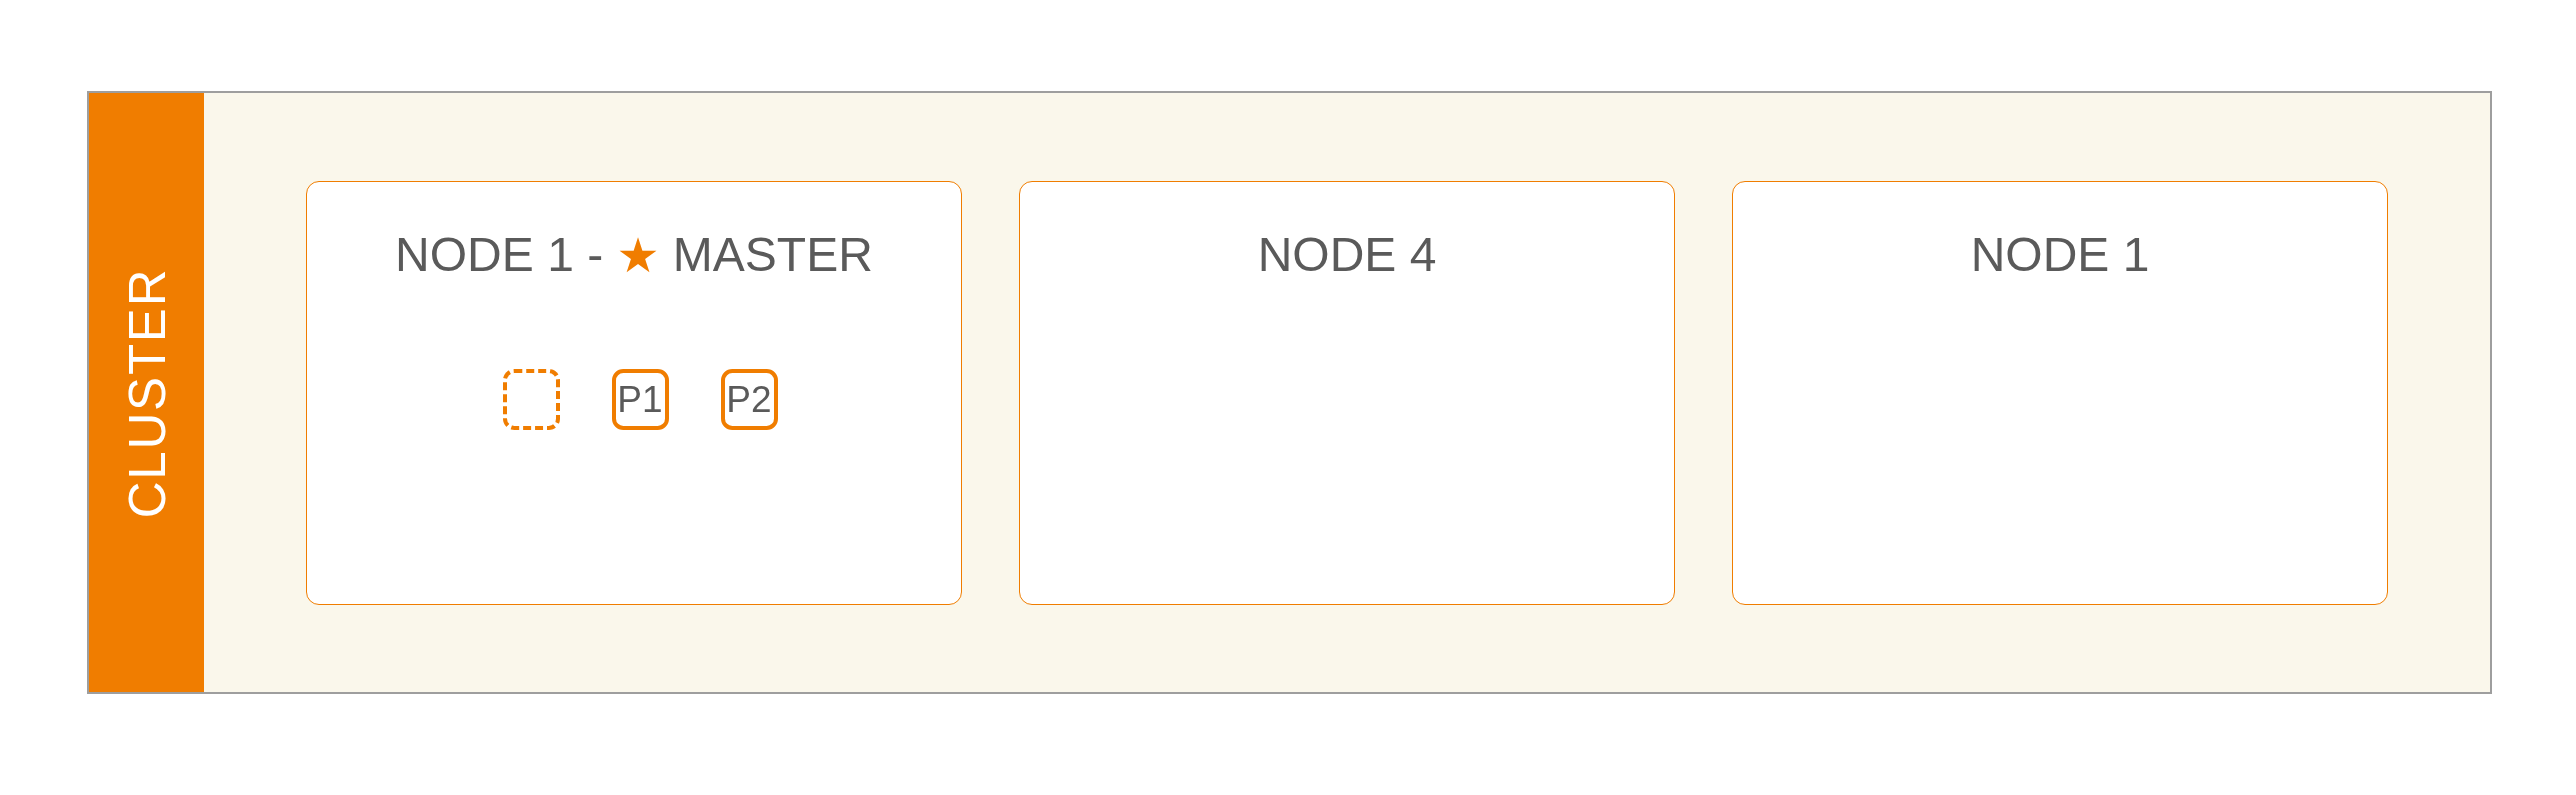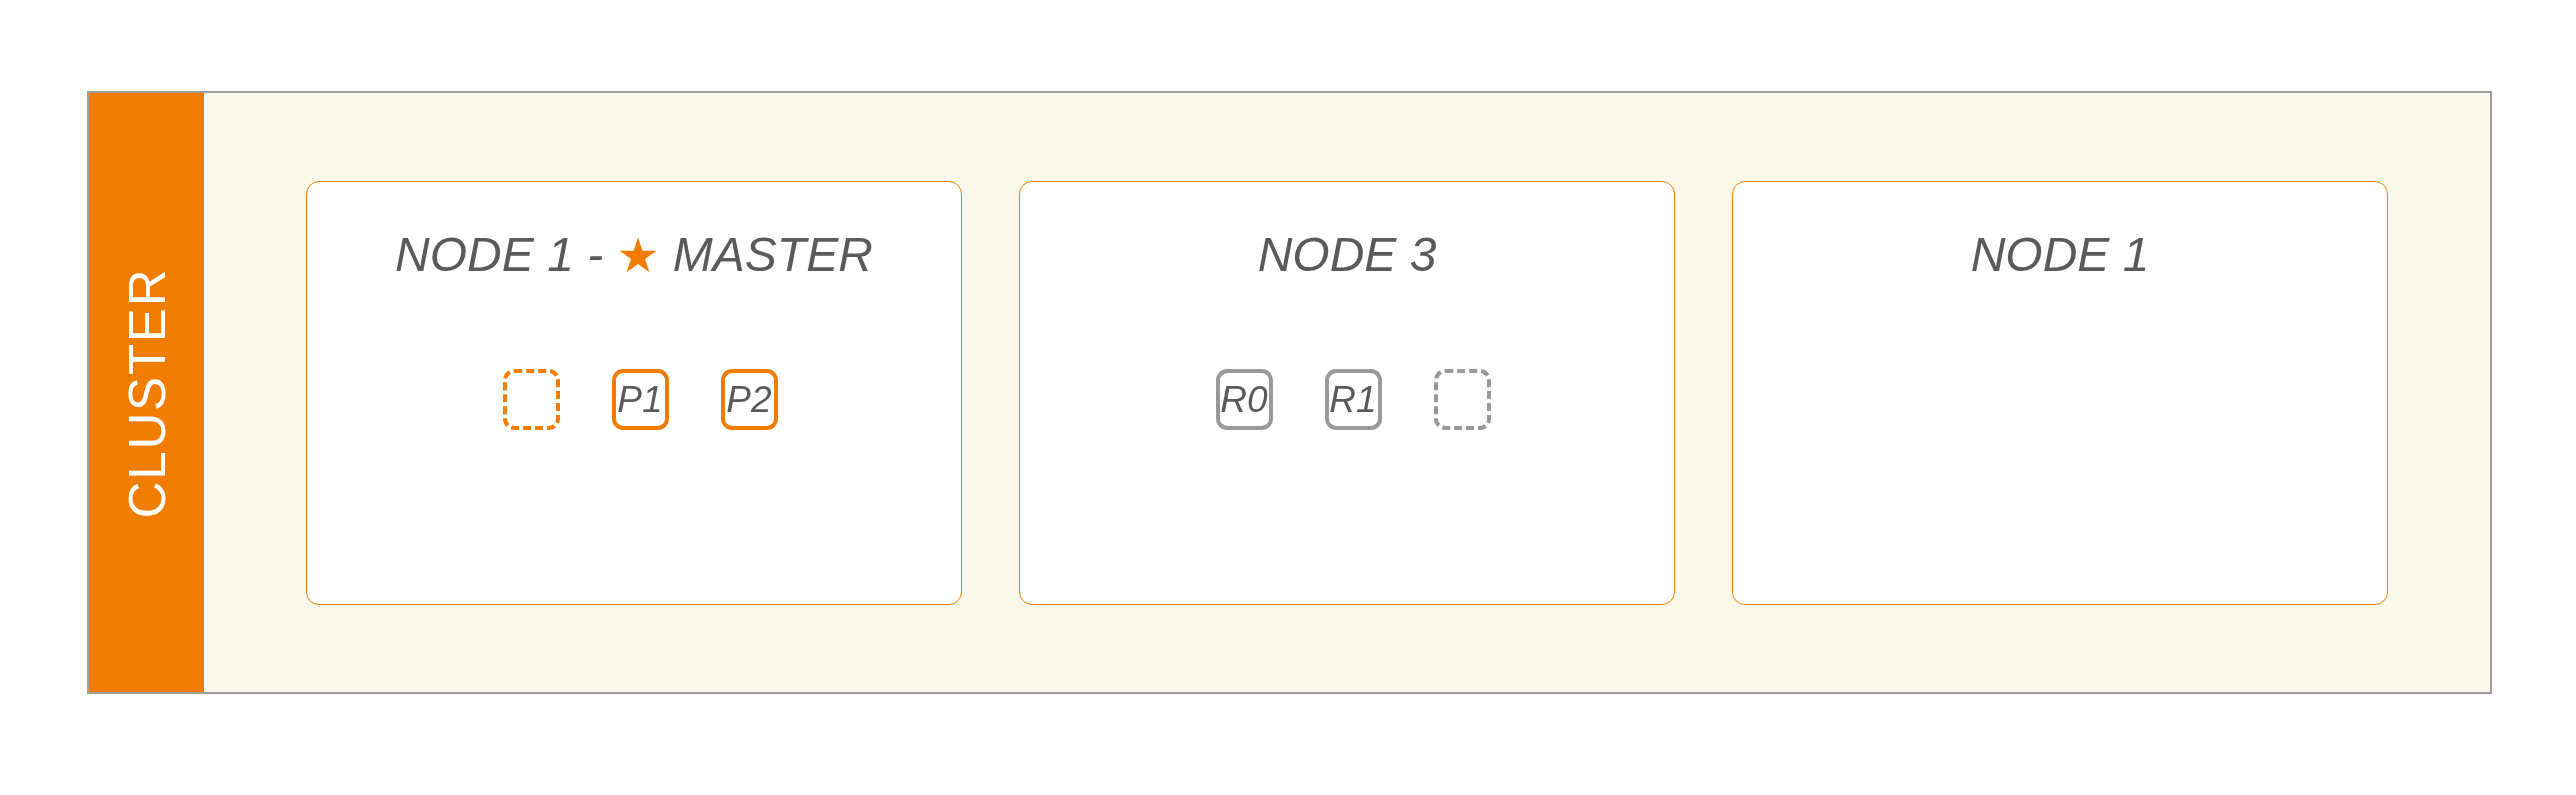--- a/index.html
+++ b/index.html
@@ -44,21 +44,20 @@
   
   #nodes-row{
     flex:1 1 auto;
     position:relative;
     display:flex;
     align-items:center;
     justify-content:center;
     gap:57px;
     padding:0 97px;
     box-sizing:border-box;
-    font-style:italic;
   }
 
   .node-card{
     width:656px;
     height:424px;
     background:#ffffff;
     border:1.8px solid #f07d00;
     border-radius:13px;
     box-sizing:border-box;
     position:relative;
@@ -131,32 +130,21 @@
         <div class="shard primary">
           <span>P1</span>
         </div>
         <div class="shard primary">
           <span>P2</span>
         </div>
       </div>
     </div>
 
     <div class="node-card">
-      <div class="node-title"><span>NODE 3</span><span class="star-icon"></span><span></span></div>
-      <div class="shard-row">
-        <div class="shard replica">
-          <span>R0</span>
-        </div>
-        <div class="shard replica">
-          <span>R1</span>
-        </div>
-        <div class="shard empty-replica">
-          <span></span>
-        </div>
-      </div>
+      <div class="node-title"><span>NODE 4</span><span class="star-icon"></span><span></span></div>
     </div>
 
     <div class="node-card">
       <div class="node-title"><span>NODE 1</span><span class="star-icon"></span><span></span></div>
     </div>
 
   </div>
 </div>
 
 

